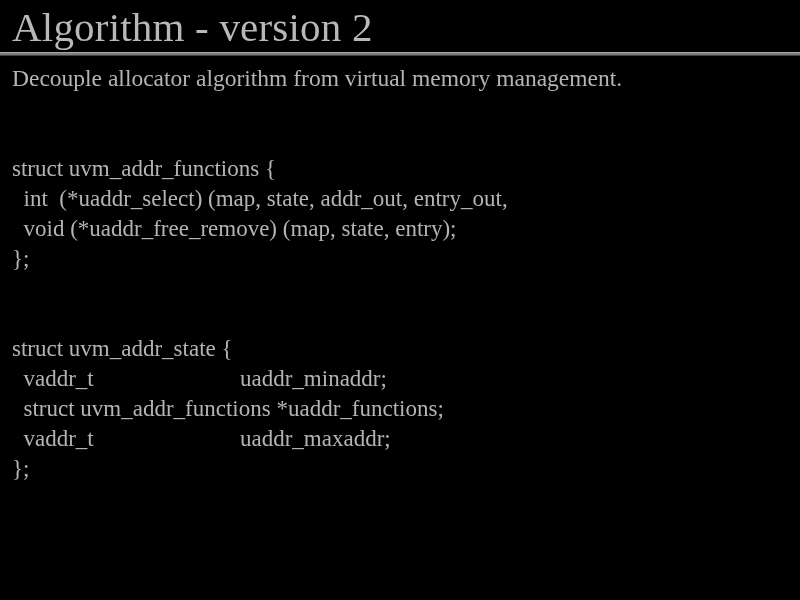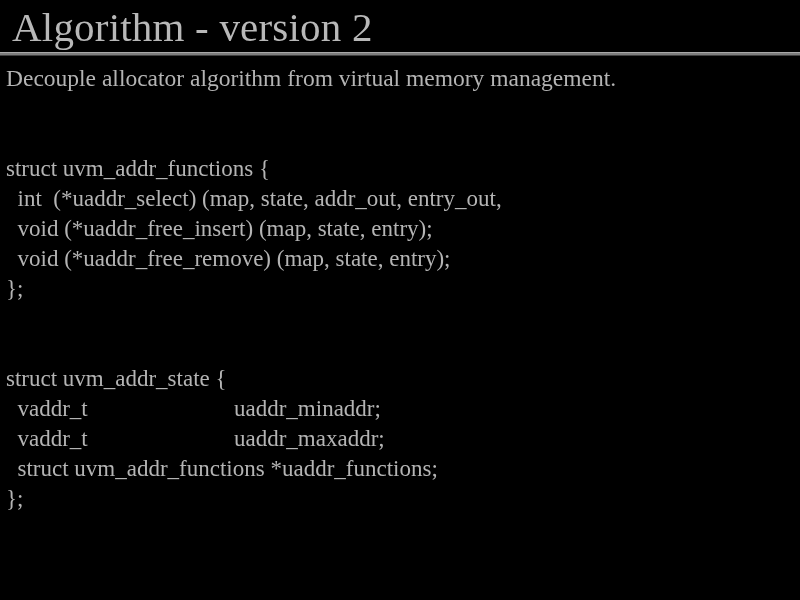--- a/index.html
+++ b/index.html
@@ -45,21 +45,21 @@
     left: 0;
     top: 62px;
     width: 800px;
   }
   .line {
     color: #b4b4b4;
     font-size: 23px;
     line-height: 30px;
     height: 30px;
     white-space: pre;
-    padding-left: 6px;
+    padding-left: 12px;
     box-sizing: border-box;
   }
   .line.blank {
     height: 30px;
   }
   .line.lead {
     font-size: 23.5px;
     line-height: 32px;
     height: 32px;
   }
@@ -79,30 +79,29 @@
 
   <div id="body">
 
     <div class="line lead">Decouple allocator algorithm from virtual memory management.</div>
 
     <div class="line blank"></div>
     <div class="line blank"></div>
 
     <div class="line">struct uvm_addr_functions {</div>
     <div class="line">  int  (*uaddr_select) (map, state, addr_out, entry_out,</div>
-    <div class="line">  void (*uaddr_free_insert) (map, state, entry);</div>
     <div class="line">  void (*uaddr_free_remove) (map, state, entry);</div>
     <div class="line">};</div>
 
     <div class="line blank"></div>
     <div class="line blank"></div>
 
     <div class="line">struct uvm_addr_state {</div>
 
     <div class="line"><span class="tabcell">  vaddr_t</span><span>uaddr_minaddr;</span></div>
 
+    <div class="line">  struct uvm_addr_functions *uaddr_functions;</div>
+
     <div class="line"><span class="tabcell">  vaddr_t</span><span>uaddr_maxaddr;</span></div>
-
-    <div class="line">  struct uvm_addr_functions *uaddr_functions;</div>
     <div class="line">};</div>
 
   </div>
 </div>
 
 </body></html>

